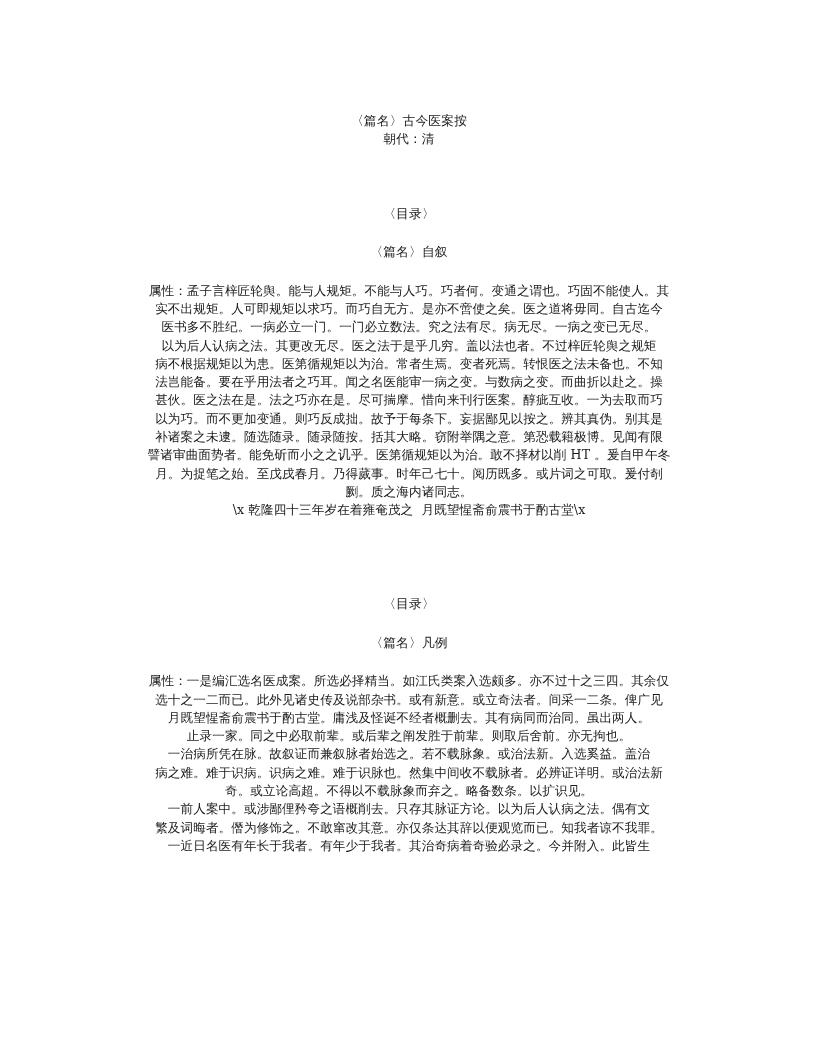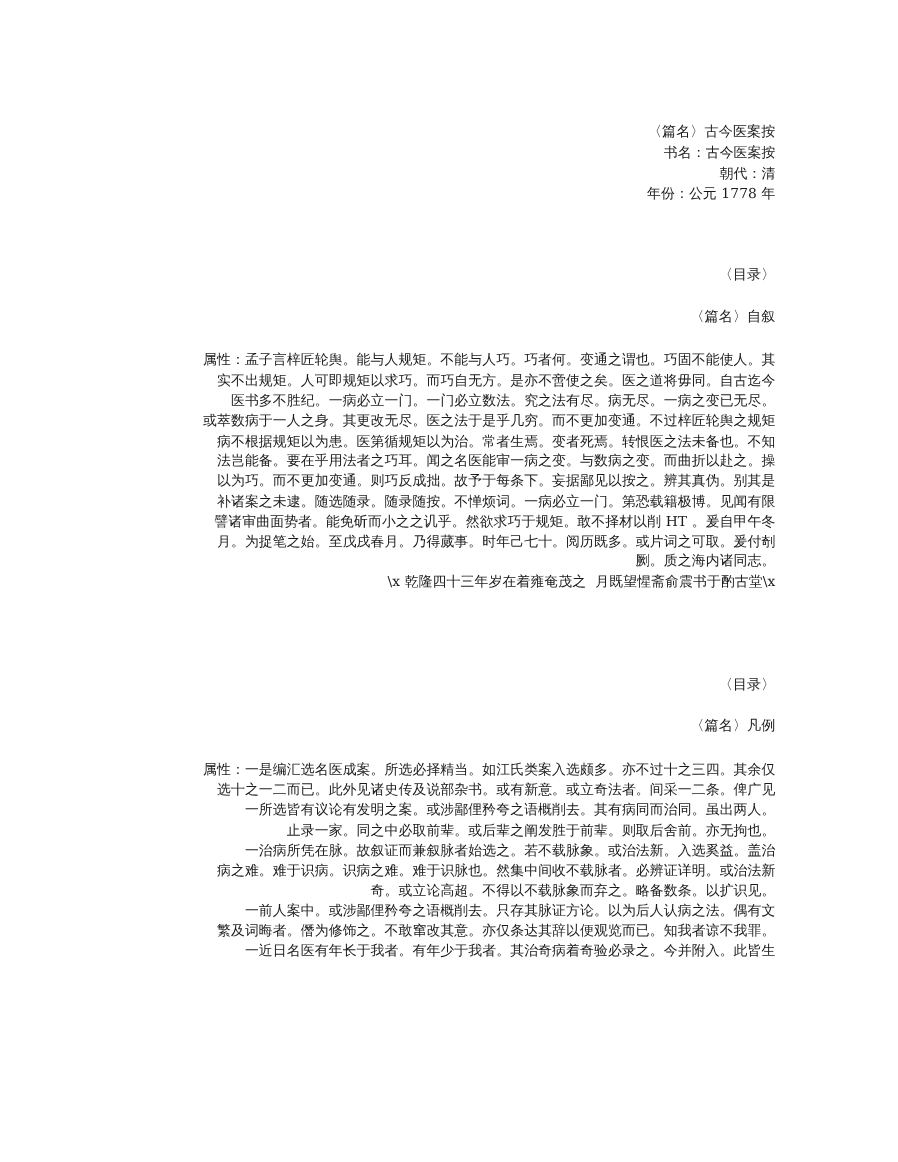--- a/index.html
+++ b/index.html
@@ -29,21 +29,21 @@
     top: 112px;
     width: 592px;
   }
   
   .line {
     font-size: 12.6px;
     line-height: 18.35px;
     letter-spacing: 0.1px;
     white-space: pre-wrap;
     word-break: break-all;
-    text-align: right;
+    text-align: center;
   }
   .meta-block .line {
     line-height: 18.4px;
   }
   .heading {
     font-size: 12.8px;
     line-height: 18.4px;
   }
   .gap-xl { height: 56px; }
   .gap-md { height: 20px; }
@@ -53,62 +53,61 @@
   }
 </style>
 </head>
 <body>
 
 <div class="page">
   <div class="content">
 
     <div class="meta-block">
       <div class="line heading">〈篇名〉古今医案按</div>
-      <div class="line">书名：古今医案按</div>
       <div class="line">朝代：清</div>
-      <div class="line">年份：公元 1778 年</div>
     </div>
 
     <div class="gap-xl"></div>
 
     <div class="section">
       <div class="line heading">〈目录〉</div>
       <div class="gap-md"></div>
       <div class="line heading">〈篇名〉自叙</div>
       <div class="gap-md"></div>
 
       <div class="body-block">
         <div class="line">属性：孟子言梓匠轮舆。能与人规矩。不能与人巧。巧者何。变通之谓也。巧固不能使人。其</div>
         <div class="line">实不出规矩。人可即规矩以求巧。而巧自无方。是亦不啻使之矣。医之道将毋同。自古迄今</div>
         <div class="line">医书多不胜纪。一病必立一门。一门必立数法。究之法有尽。病无尽。一病之变已无尽。</div>
-        <div class="line">或萃数病于一人之身。其更改无尽。医之法于是乎几穷。而不更加变通。不过梓匠轮舆之规矩</div>
+        <div class="line">以为后人认病之法。其更改无尽。医之法于是乎几穷。盖以法也者。不过梓匠轮舆之规矩</div>
         <div class="line">病不根据规矩以为患。医第循规矩以为治。常者生焉。变者死焉。转恨医之法未备也。不知</div>
         <div class="line">法岂能备。要在乎用法者之巧耳。闻之名医能审一病之变。与数病之变。而曲折以赴之。操</div>
+        <div class="line">甚伙。医之法在是。法之巧亦在是。尽可揣摩。惜向来刊行医案。醇疵互收。一为去取而巧</div>
         <div class="line">以为巧。而不更加变通。则巧反成拙。故予于每条下。妄据鄙见以按之。辨其真伪。别其是</div>
-        <div class="line">补诸案之未逮。随选随录。随录随按。不惮烦词。一病必立一门。第恐载籍极博。见闻有限</div>
-        <div class="line">譬诸审曲面势者。能免斫而小之之讥乎。然欲求巧于规矩。敢不择材以削 HT 。爰自甲午冬</div>
+        <div class="line">补诸案之未逮。随选随录。随录随按。括其大略。窃附举隅之意。第恐载籍极博。见闻有限</div>
+        <div class="line">譬诸审曲面势者。能免斫而小之之讥乎。医第循规矩以为治。敢不择材以削 HT 。爰自甲午冬</div>
         <div class="line">月。为捉笔之始。至戊戌春月。乃得蒇事。时年己七十。阅历既多。或片词之可取。爰付剞</div>
         <div class="line">劂。质之海内诸同志。</div>
         <div class="line">\x 乾隆四十三年岁在着雍奄茂之  月既望惺斋俞震书于酌古堂\x</div>
       </div>
     </div>
 
     <div class="gap-xl"></div>
     <div class="gap-md"></div>
 
     <div class="section">
       <div class="line heading">〈目录〉</div>
       <div class="gap-md"></div>
       <div class="line heading">〈篇名〉凡例</div>
       <div class="gap-md"></div>
 
       <div class="body-block">
         <div class="line">属性：一是编汇选名医成案。所选必择精当。如江氏类案入选颇多。亦不过十之三四。其余仅</div>
         <div class="line">选十之一二而已。此外见诸史传及说部杂书。或有新意。或立奇法者。间采一二条。俾广见</div>
-        <div class="line">一所选皆有议论有发明之案。或涉鄙俚矜夸之语概削去。其有病同而治同。虽出两人。</div>
+        <div class="line">月既望惺斋俞震书于酌古堂。庸浅及怪诞不经者概删去。其有病同而治同。虽出两人。</div>
         <div class="line">止录一家。同之中必取前辈。或后辈之阐发胜于前辈。则取后舍前。亦无拘也。</div>
         <div class="line">一治病所凭在脉。故叙证而兼叙脉者始选之。若不载脉象。或治法新。入选奚益。盖治</div>
         <div class="line">病之难。难于识病。识病之难。难于识脉也。然集中间收不载脉者。必辨证详明。或治法新</div>
         <div class="line">奇。或立论高超。不得以不载脉象而弃之。略备数条。以扩识见。</div>
         <div class="line">一前人案中。或涉鄙俚矜夸之语概削去。只存其脉证方论。以为后人认病之法。偶有文</div>
         <div class="line">繁及词晦者。僭为修饰之。不敢窜改其意。亦仅条达其辞以便观览而已。知我者谅不我罪。</div>
         <div class="line">一近日名医有年长于我者。有年少于我者。其治奇病着奇验必录之。今并附入。此皆生</div>
       </div>
     </div>
 

